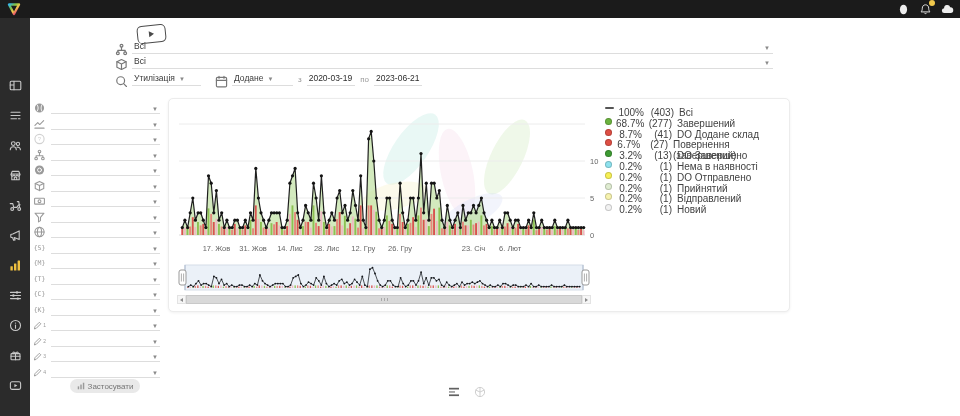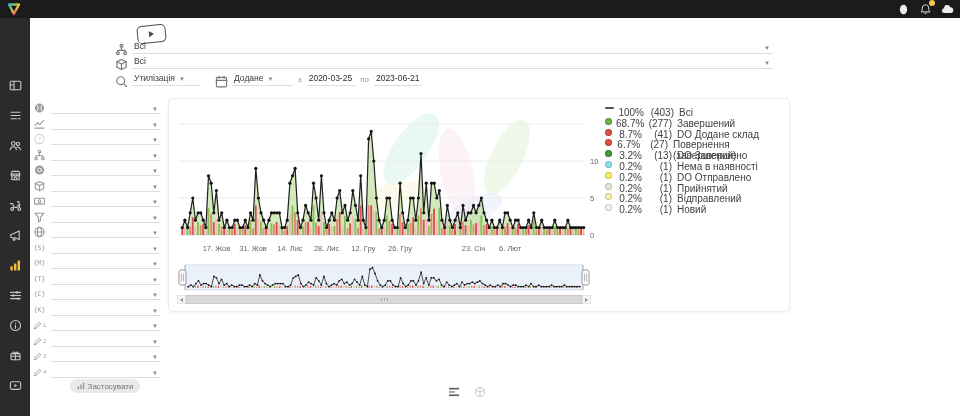--- a/index.html
+++ b/index.html
@@ -398,21 +398,21 @@
     <svg viewBox="0 0 11 11">
         <rect x="1.2" y="2" width="8.6" height="8" rx="1"></rect>
         <path d="M1.2 4.6h8.6M3.4 1.2v1.6M7.6 1.2v1.6"></path>
       </svg>
   </span>
   <div class="fld" style="width:56px">
     <span>Додане</span><span class="caret">▼</span>
   </div>
   <span class="lbl">з</span>
   <div class="fld">
-    <span class="dateval">2020-03-25</span>
+    <span class="dateval">2020-03-19</span>
   </div>
   <span class="lbl">по</span>
   <div class="fld">
     <span class="dateval">2023-06-21</span>
   </div>
 </div>
 
 <div class="card">
   <svg class="watermark" width="230" height="150" viewBox="0 0 230 150">
     <g opacity=".55">

